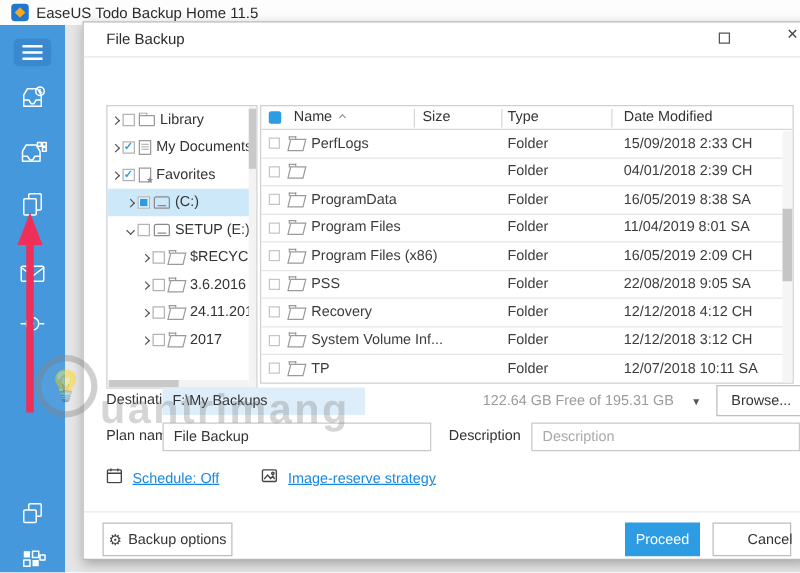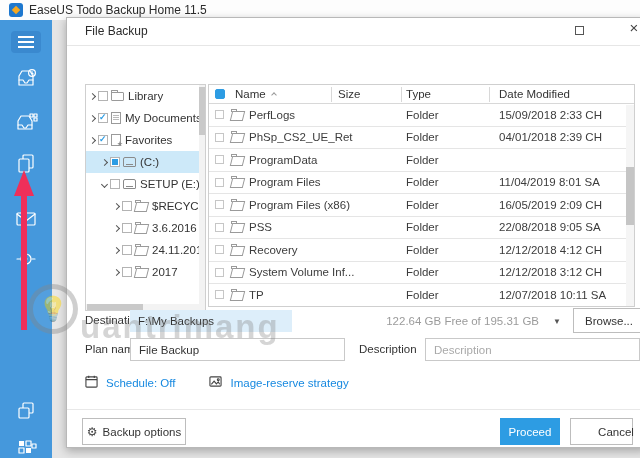--- a/index.html
+++ b/index.html
@@ -130,21 +130,21 @@
   .browse-btn { position:absolute; left:506px; top:290px; width:72px; height:25px; background:#fff;
     border:1px solid #bdbdbd; font-size:11.5px; color:#333; display:flex; align-items:center; justify-content:center; }
   .input { position:absolute; top:320px; height:23px; border:1px solid #c9c9c9; background:#fff;
     font-size:11.5px; color:#333; padding-left:8px; font-family:"Liberation Sans",sans-serif; }
   .input::placeholder { color:#a9a9a9; }
   #plan-input { left:63px; width:215px; }
   #desc-input { left:358px; width:215px; }
 
   
   .linkrow { position:absolute; top:356px; left:18px; display:flex; align-items:center; gap:8px; }
-  .link { font-size:11.5px; color:#1789e0; }
+  .link { font-size:11.5px; color:#1789e0;text-decoration:underline; }
   .mini-ico svg { width:13px; height:13px; stroke:#444; fill:none; stroke-width:1.2; }
   .gap { width:18px; }
 
   
   .dlg-hr2 { position:absolute; left:0; top:391px; width:578px; height:1px; background:#e8e8e8; }
   .opt-btn { position:absolute; left:15px; top:400px; width:104px; height:27px; border:1px solid #bdbdbd;
     background:#fff; font-size:11.5px; color:#333; display:flex; align-items:center; justify-content:center; gap:5px; }
   .gear { font-size:12px; color:#444; }
   .proceed-btn { position:absolute; left:433px; top:400px; width:60px; height:27px; background:#2d9ce3;
     color:#fff; font-size:11.5px; border:none; display:flex; align-items:center; justify-content:center; }
@@ -318,29 +318,29 @@
       <div class="row">
         <span class="cb"></span>
         <span class="ico ico-open"></span>
         <span class="c-name">PerfLogs</span>
         <span class="c-type">Folder</span>
         <span class="c-date">15/09/2018 2:33 CH</span>
       </div>
       <div class="row">
         <span class="cb"></span>
         <span class="ico ico-open"></span>
-        <span class="c-name">PhSp_CS2_UE_Ret</span>
         <span class="c-type">Folder</span>
         <span class="c-date">04/01/2018 2:39 CH</span>
       </div>
       <div class="row">
         <span class="cb"></span>
         <span class="ico ico-open"></span>
         <span class="c-name">ProgramData</span>
         <span class="c-type">Folder</span>
+        <span class="c-date">16/05/2019 8:38 SA</span>
       </div>
       <div class="row">
         <span class="cb"></span>
         <span class="ico ico-open"></span>
         <span class="c-name">Program Files</span>
         <span class="c-type">Folder</span>
         <span class="c-date">11/04/2019 8:01 SA</span>
       </div>
       <div class="row">
         <span class="cb"></span>

